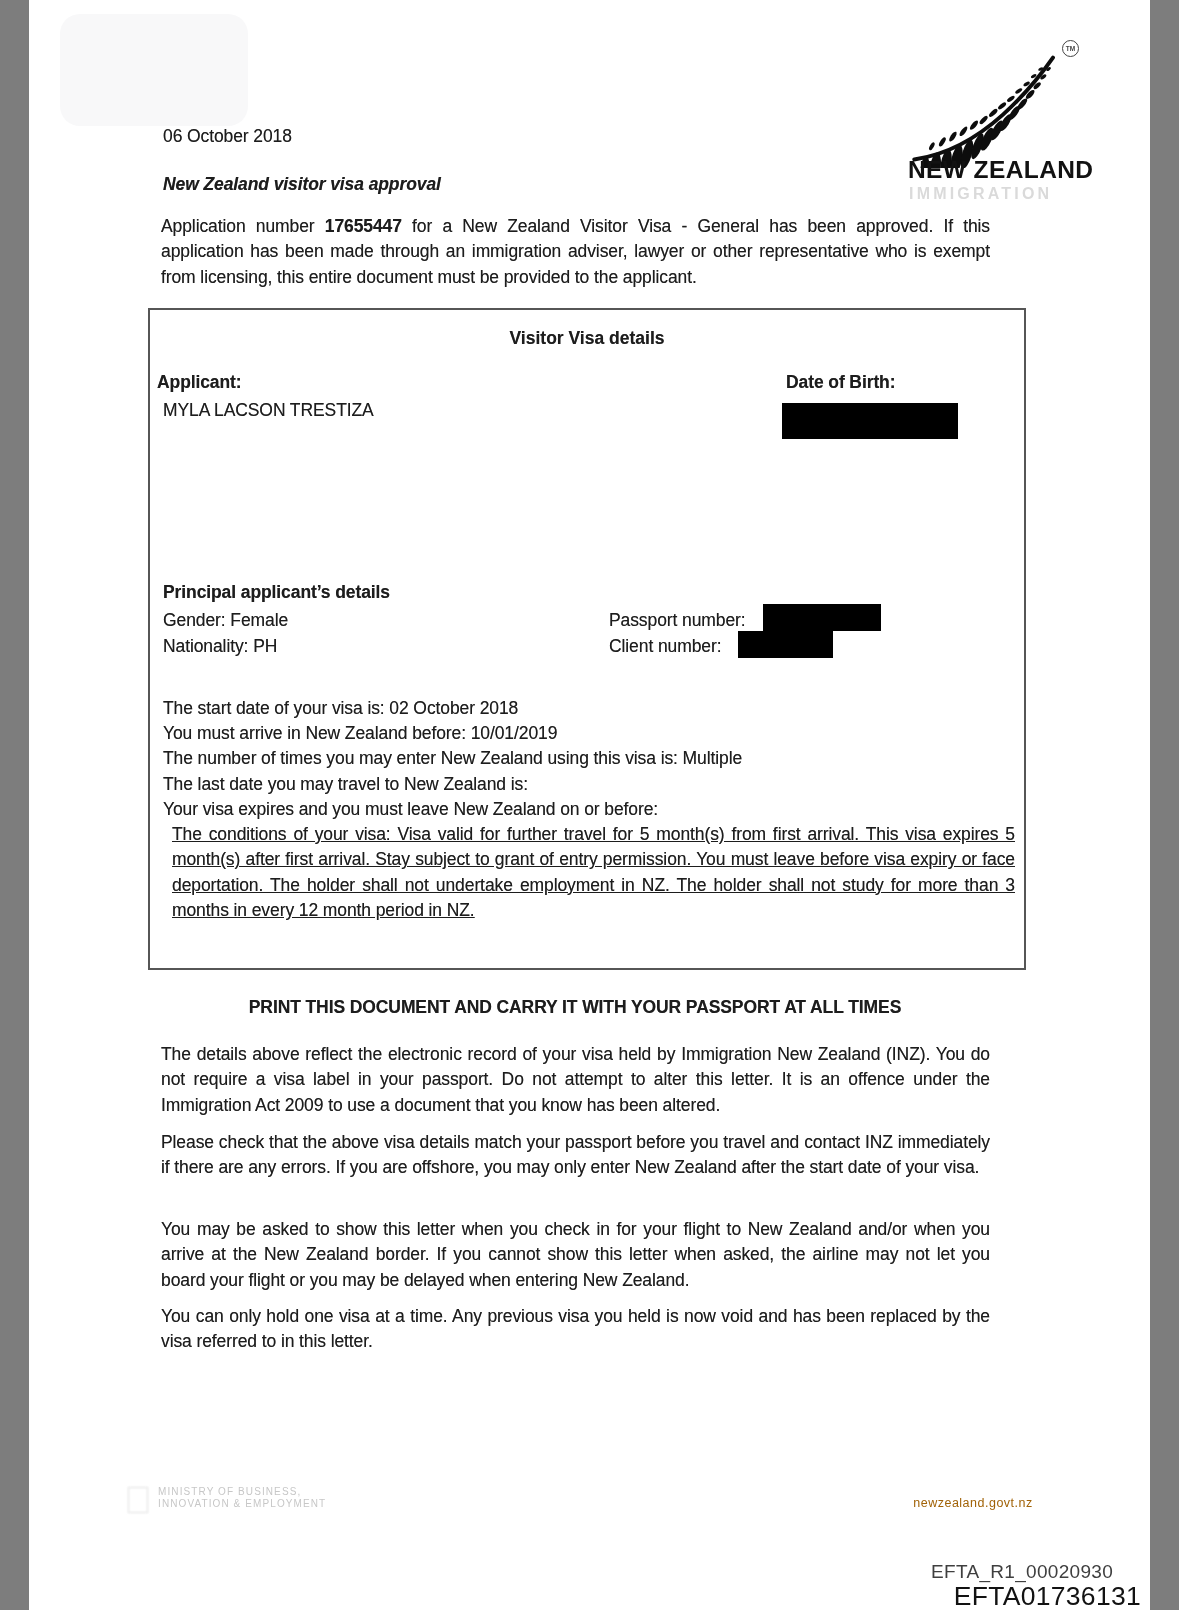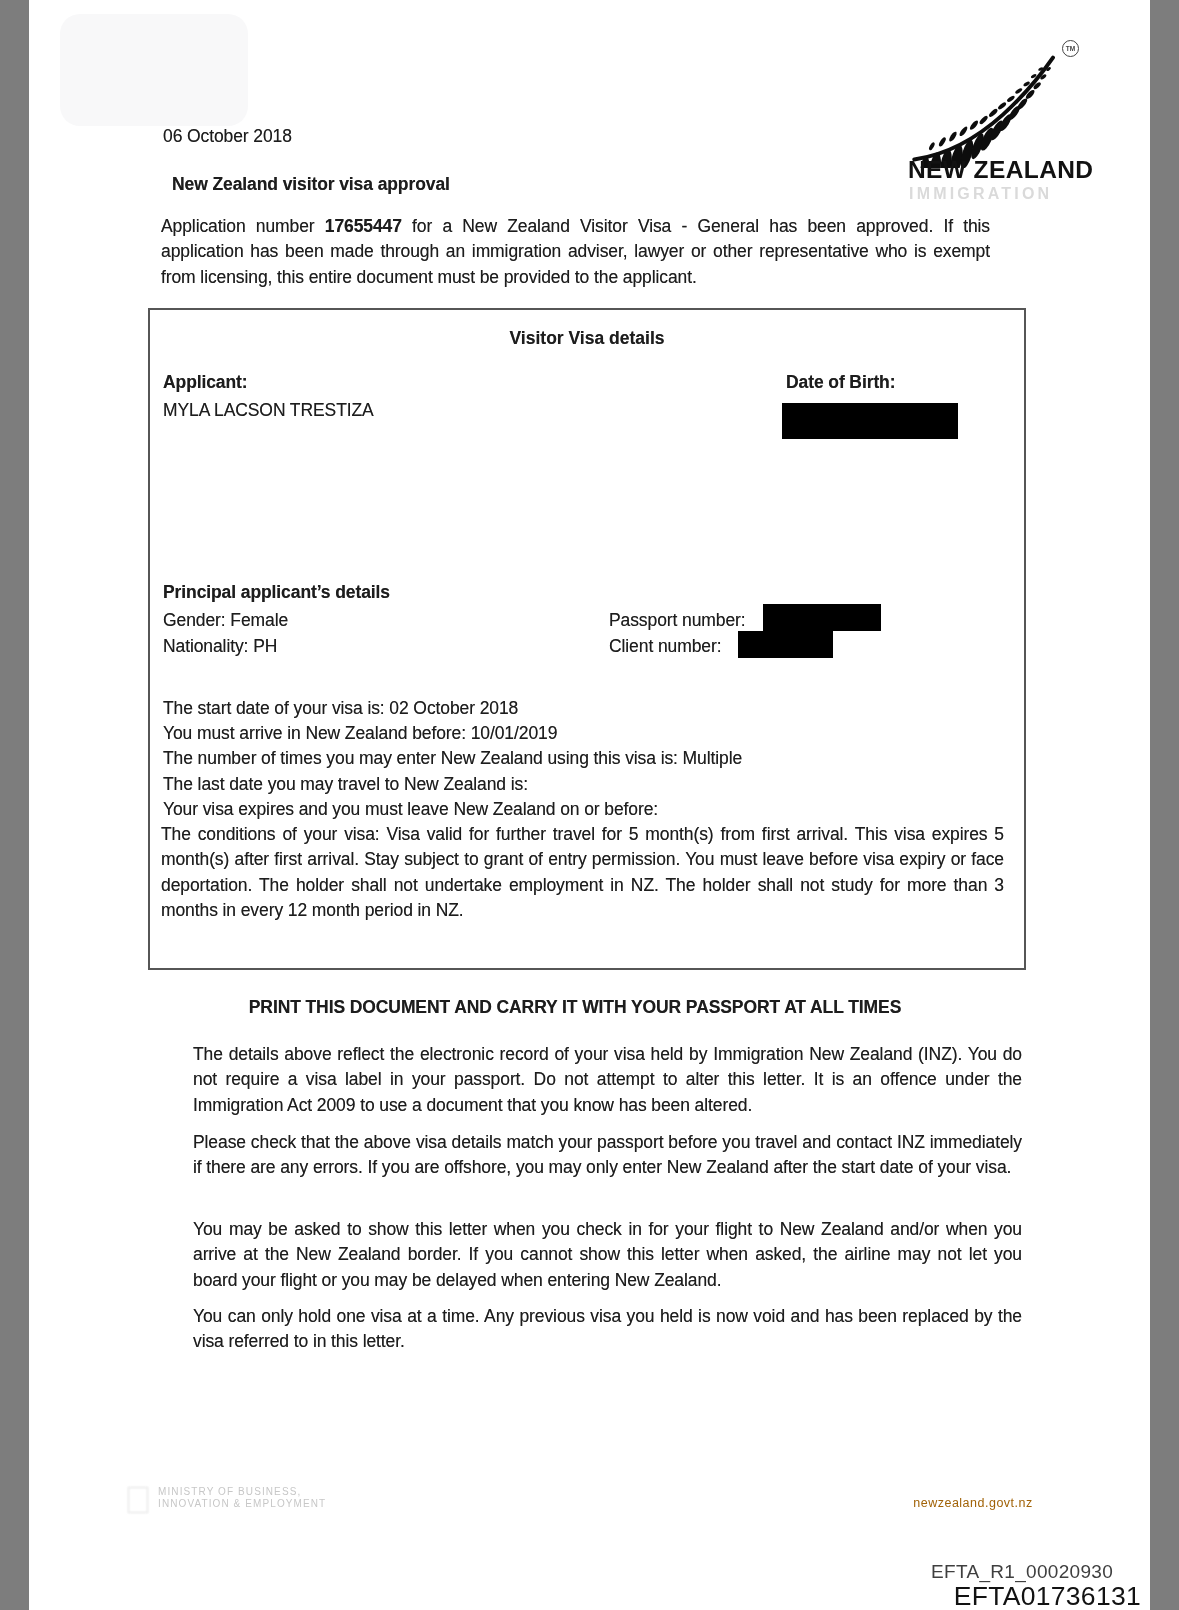--- a/index.html
+++ b/index.html
@@ -28,46 +28,46 @@
   .fern{position:absolute;left:22px;top:6px;width:158px;height:126px;}
   .tm-badge{position:absolute;left:182px;top:4px;width:15px;height:15px;border:1.2px solid #444;
             border-radius:50%;font-size:6.5px;font-weight:bold;color:#444;
             display:flex;align-items:center;justify-content:center;letter-spacing:0;}
   .logo-title{position:absolute;left:28px;top:120px;width:170px;font-size:24.5px;font-weight:bold;
               letter-spacing:0.4px;color:#121212;white-space:nowrap;}
   .logo-sub{position:absolute;left:29px;top:149px;font-size:16px;font-weight:bold;letter-spacing:3.2px;
             color:#dadada;filter:blur(0.4px);white-space:nowrap;}
 
   .date-line{left:163px;top:124px;}
-  .subject-line{left:172px;top:172px;}
+  .subject-line{left:163px;top:172px;font-style:italic;}
   .intro{left:161px;top:214px;width:829px;}
 
   
   .visa-box{left:148px;top:308px;width:874px;height:658px;border:2px solid #565656;background:#fff;}
   .vb{position:absolute;}
   .vb-heading{left:0;top:18px;width:100%;text-align:center;font-weight:bold;font-size:17.5px;
               text-shadow:0 0 0.5px rgba(20,20,20,0.55);}
-  .applicant-label{left:13px;top:60px;}
+  .applicant-label{left:7px;top:60px;}
   .applicant-name{left:13px;top:88px;}
   .dob-label{left:636px;top:60px;}
   .redaction{background:#000;}
   .dob-redaction{left:632px;top:93px;width:176px;height:36px;}
   .principal-heading{left:13px;top:270px;}
   .gender-line{left:13px;top:298px;}
   .nationality-line{left:13px;top:324px;}
   .passport-label{left:459px;top:298px;}
   .client-label{left:459px;top:324px;}
   .passport-redaction{left:613px;top:294px;width:118px;height:27px;}
   .client-redaction{left:588px;top:321px;width:95px;height:27px;}
   .visa-lines{left:13px;top:386px;width:846px;}
   .visa-lines div{height:25.2px;}
-  .conditions{left:11px;top:512px;width:843px;}
+  .conditions{left:22px;top:512px;width:843px;text-decoration:underline;}
 
   .notice{left:160px;top:995px;width:830px;text-align:center;font-weight:bold;}
-  .para{left:161px;width:829px;margin-left:32px;}
+  .para{left:161px;width:829px;}
   .p1{top:1042px;}
   .p2{top:1130px;}
   .p3{top:1217px;}
   .p4{top:1304px;}
   .question{left:161px;top:1362px;width:829px;font-weight:bold;}
 
   
   .mbie{left:158px;top:1486px;font-size:10px;line-height:12px;letter-spacing:1.1px;
         color:#c7c7c7;filter:blur(0.45px);white-space:nowrap;}
   .mbie-mark{left:128px;top:1487px;width:18px;height:24px;border:1px solid #d2d2d2;

